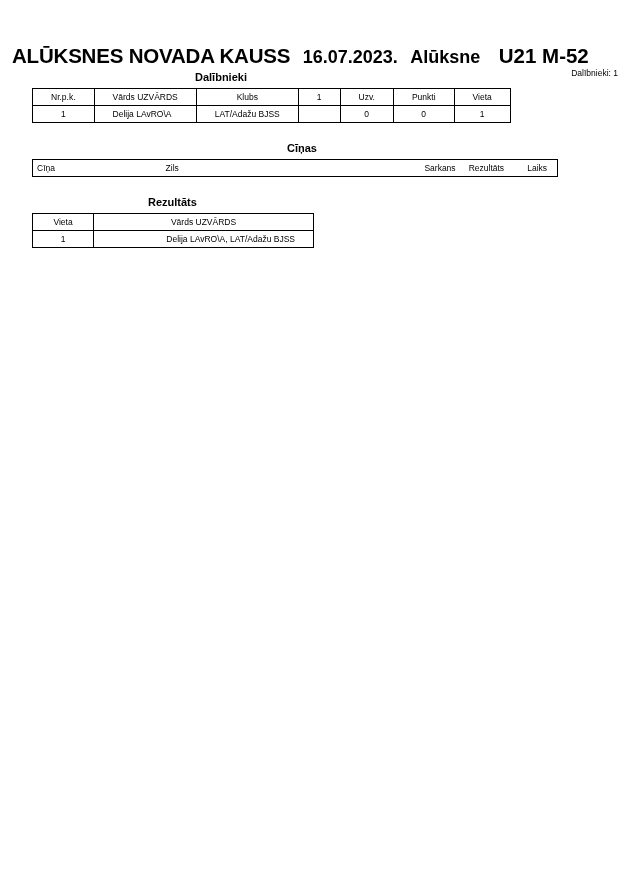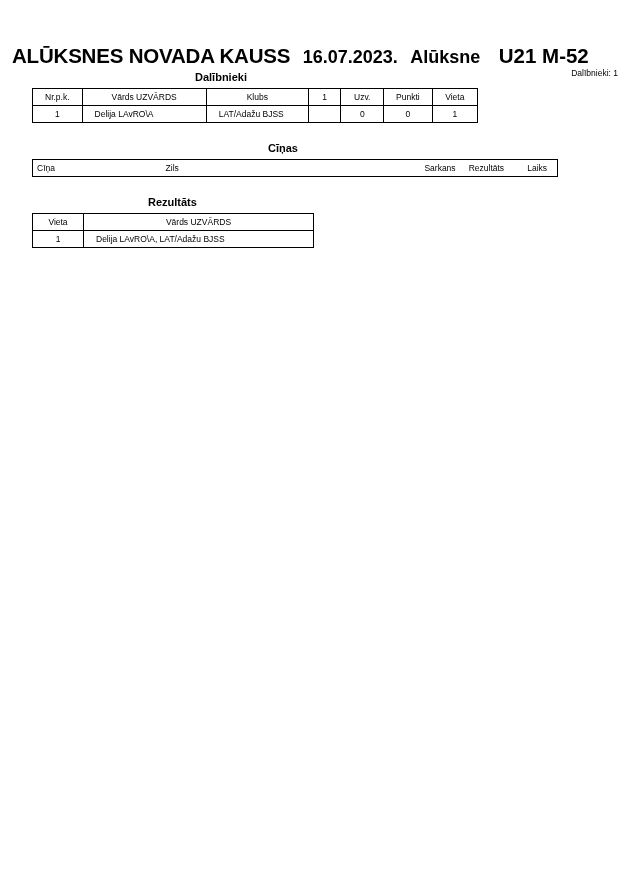--- a/index.html
+++ b/index.html
@@ -53,40 +53,40 @@
   }
 
   
   .caption {
     position: absolute;
     font-size: 11px;
     font-weight: bold;
     color: #000;
   }
   .caption-participants { top: 71px; left: 195px; }
-  .caption-fights       { top: 142px; left: 268px; }
+  .caption-fights       { top: 142px; left: 287px; }
   .caption-results      { top: 196px; left: 148px; }
 
   .count-right {
     position: absolute;
     top: 68px;
     right: 12px;
     font-size: 8.5px;
   }
 
   
   table.grid {
     position: absolute;
     border-collapse: collapse;
     font-size: 8.5px;
     background: #fff;
   }
   table.grid td, table.grid th {
     border: 1px solid #000;
-    padding: 0 12px;
+    padding: 0 18px;
     font-weight: normal;
     vertical-align: middle;
     white-space: nowrap;
     overflow: hidden;
     margin-left: 9px;
   }
   table.grid th {
     text-align: center;
   }
 
@@ -136,21 +136,21 @@
   
   #results-table {
     top: 213px;
     left: 32px;
     width: 282px;
   }
   #results-table td, #results-table th {
     height: 16px;
   }
   .r-vieta { width: 30px; text-align: center; }
-  .r-name  { width: 250px; text-align: left; padding-left: 6px; }
+  .r-name  { width: 250px; text-align: right; padding-left: 6px; }
   .r-hdr-vieta { text-align: center; }
   .r-hdr-name  { text-align: center; }
 </style>
 </head>
 <body>
 
 <div class="page">
 
   <div class="title-row">
     <span class="title-main">ALŪKSNES NOVADA KAUSS</span>

